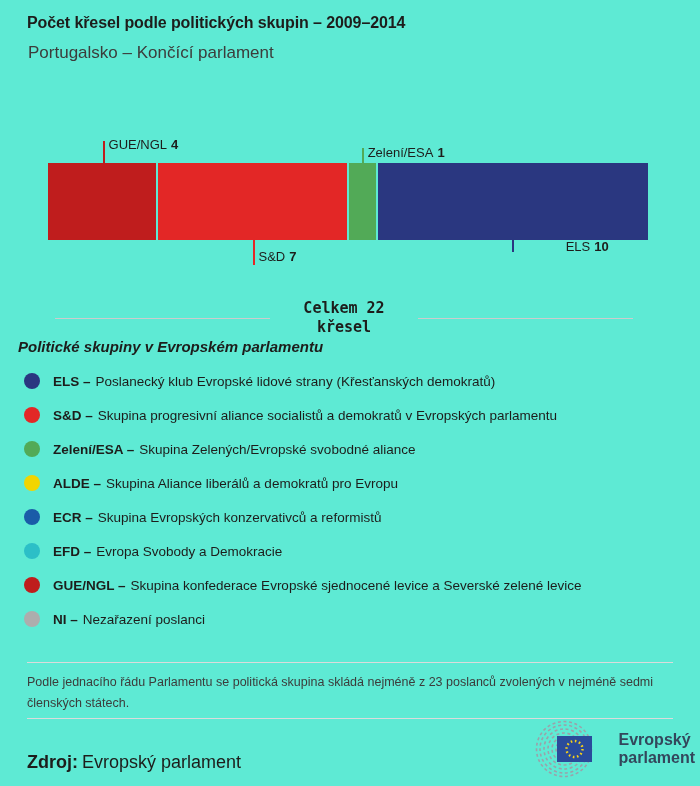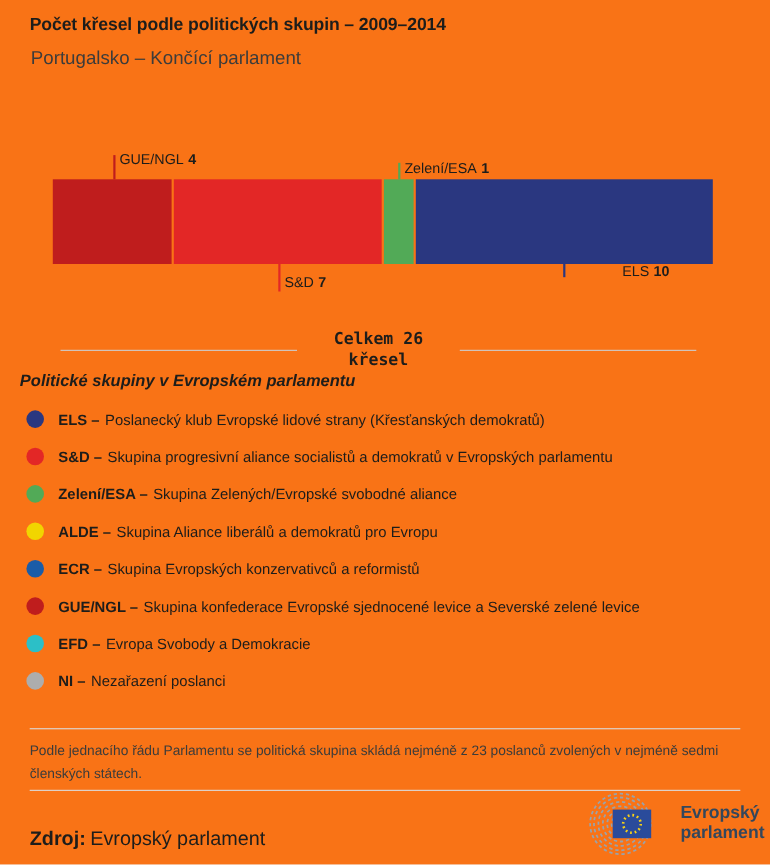--- a/index.html
+++ b/index.html
@@ -1,19 +1,19 @@
 <!DOCTYPE html>
 <html><head>
 <meta charset="utf-8">
 <style>
   * { margin:0; padding:0; box-sizing:border-box; }
   html,body { background:#f4f4f4; }
   body { font-family:"Liberation Sans", sans-serif; }
   .page {
-    position:relative; width:700px; height:786px; background:#f97316;
+    position:relative; width:700px; height:786px; background:#5eead4;
     margin:0 auto; overflow:hidden; color:#1d1d1b;
   }
   .title { position:absolute; left:27px; top:14px; font-size:16px; font-weight:700; letter-spacing:-.1px; color:#1d1d1b; }
   .subtitle { position:absolute; left:28px; top:43px; font-size:17px; font-weight:400; color:#3c3c3b; }
 
   
   .chart-wrap { position:absolute; left:48px; top:135px; width:600px; height:135px; }
   .bar { position:absolute; left:0; top:28px; width:100%; height:77px; display:flex; gap:2px; }
   .bar-seg { height:100%; }
   .ann { position:absolute; }
@@ -86,21 +86,21 @@
       <span class="ann-text"><span>Zelení/ESA</span><b>1</b></span>
     </div>
     <div class="ann ann-els" style="left: 77.2727%;">
       <span class="tick" style="background: rgb(42, 55, 128);"></span>
       <span class="ann-text"><span>ELS</span><b>10</b></span>
     </div>
   </div>
 
   <div class="total-row">
     <div class="total-line"></div>
-    <div class="total-text">Celkem 26
+    <div class="total-text">Celkem 22
 křesel</div>
     <div class="total-line"></div>
   </div>
 
   <div class="legend-heading">Politické skupiny v Evropském parlamentu</div>
 
   <div class="legend">
     <div class="legend-row">
       <span class="legend-dot" style="background: rgb(42, 55, 128);"></span>
       <span class="legend-text"><span class="legend-abbr">ELS –</span><span>Poslanecký klub Evropské lidové strany (Křesťanských demokratů)</span></span>
@@ -115,26 +115,26 @@
     </div>
     <div class="legend-row">
       <span class="legend-dot" style="background: rgb(241, 213, 0);"></span>
       <span class="legend-text"><span class="legend-abbr">ALDE –</span><span>Skupina Aliance liberálů a demokratů pro Evropu</span></span>
     </div>
     <div class="legend-row">
       <span class="legend-dot" style="background: rgb(26, 92, 168);"></span>
       <span class="legend-text"><span class="legend-abbr">ECR –</span><span>Skupina Evropských konzervativců a reformistů</span></span>
     </div>
     <div class="legend-row">
+      <span class="legend-dot" style="background: rgb(44, 191, 199);"></span>
+      <span class="legend-text"><span class="legend-abbr">EFD –</span><span>Evropa Svobody a Demokracie</span></span>
+    </div>
+    <div class="legend-row">
       <span class="legend-dot" style="background: rgb(191, 29, 29);"></span>
       <span class="legend-text"><span class="legend-abbr">GUE/NGL –</span><span>Skupina konfederace Evropské sjednocené levice a Severské zelené levice</span></span>
-    </div>
-    <div class="legend-row">
-      <span class="legend-dot" style="background: rgb(44, 191, 199);"></span>
-      <span class="legend-text"><span class="legend-abbr">EFD –</span><span>Evropa Svobody a Demokracie</span></span>
     </div>
     <div class="legend-row">
       <span class="legend-dot" style="background: rgb(173, 173, 173);"></span>
       <span class="legend-text"><span class="legend-abbr">NI –</span><span>Nezařazení poslanci</span></span>
     </div>
   </div>
 
   <div class="divider div1"></div>
   <div class="note">Podle jednacího řádu Parlamentu se politická skupina skládá nejméně z 23 poslanců zvolených v nejméně sedmi členských státech.</div>
   <div class="divider div2"></div>

